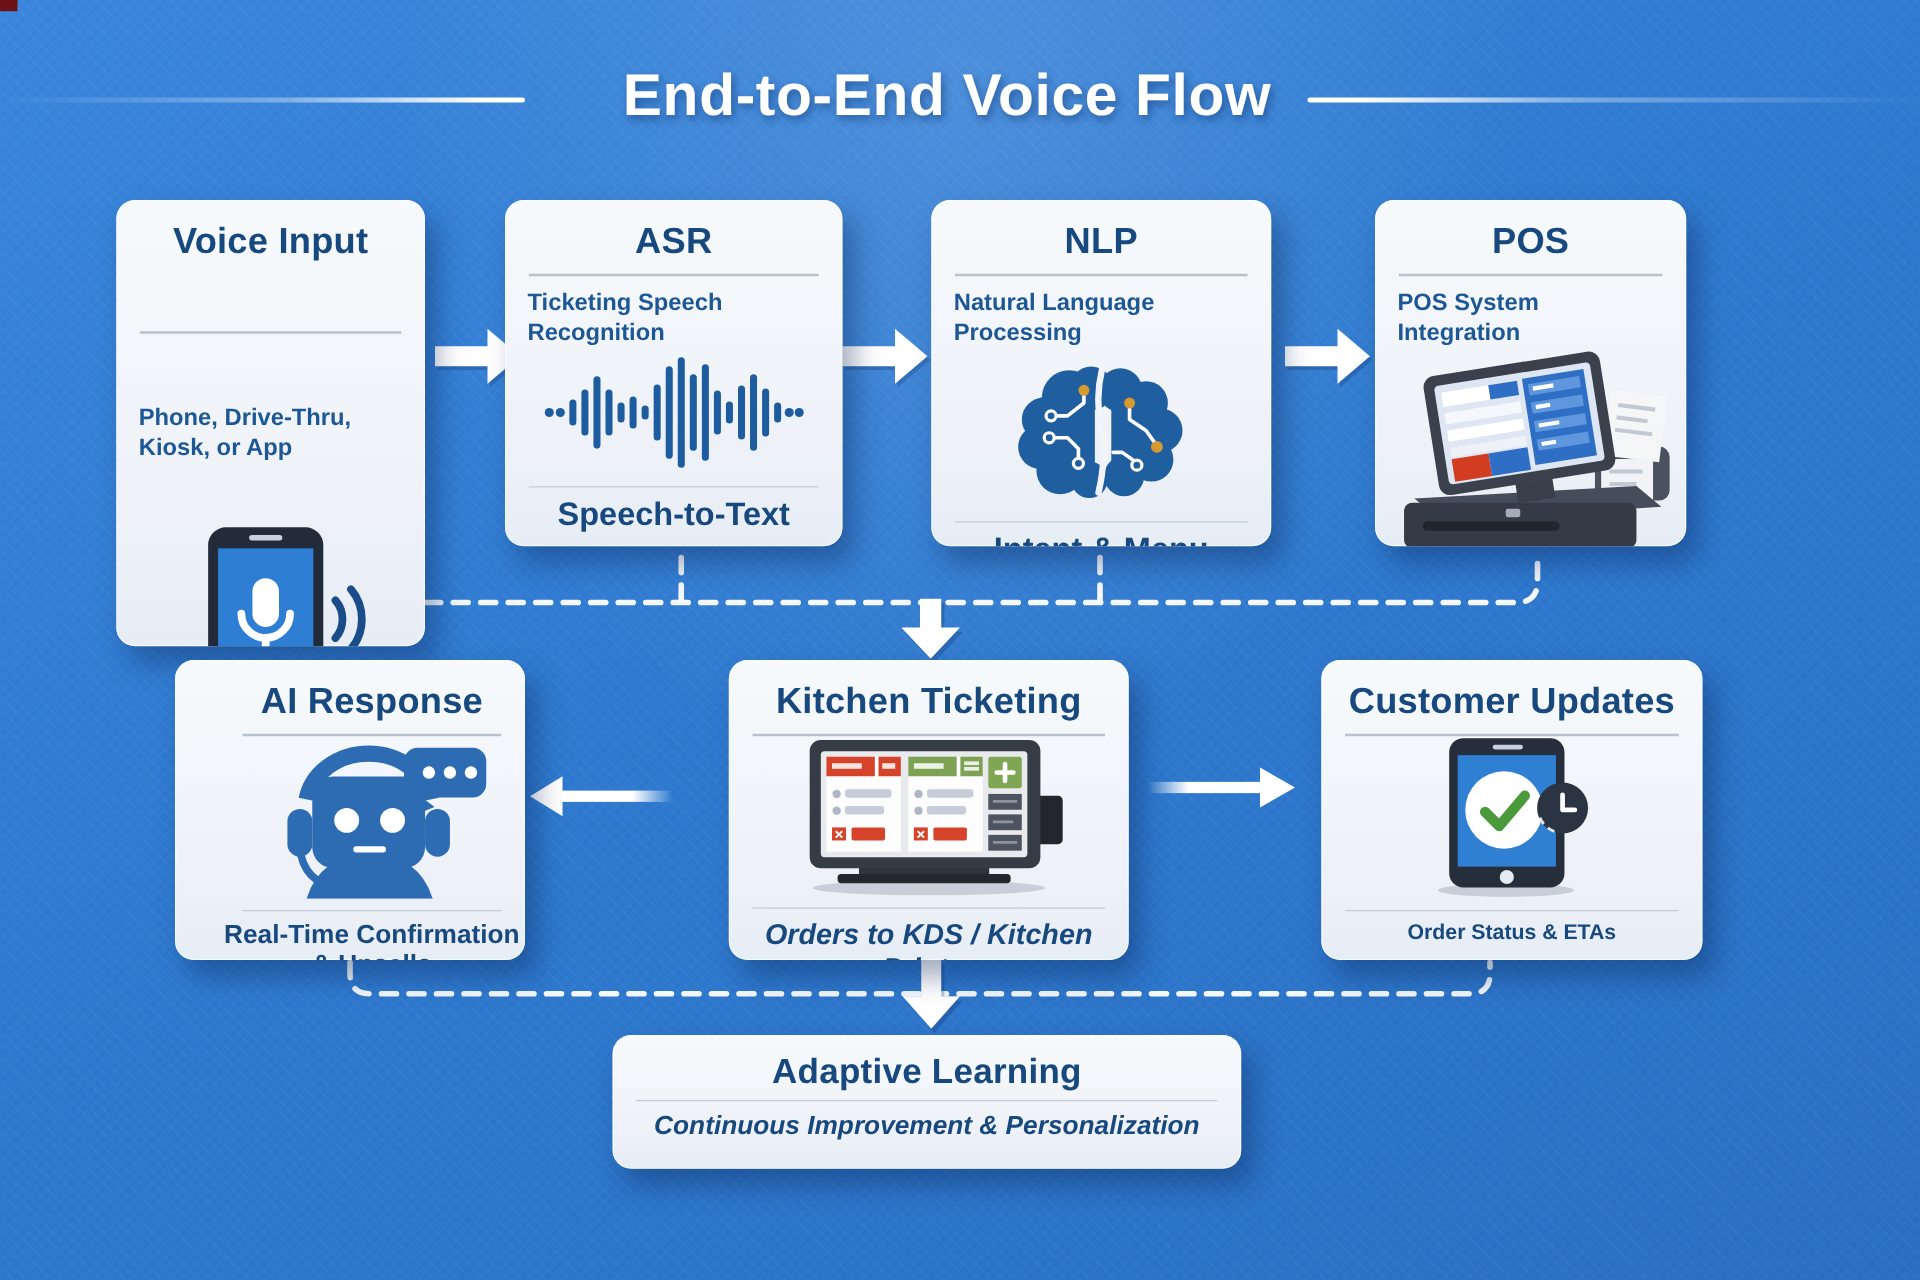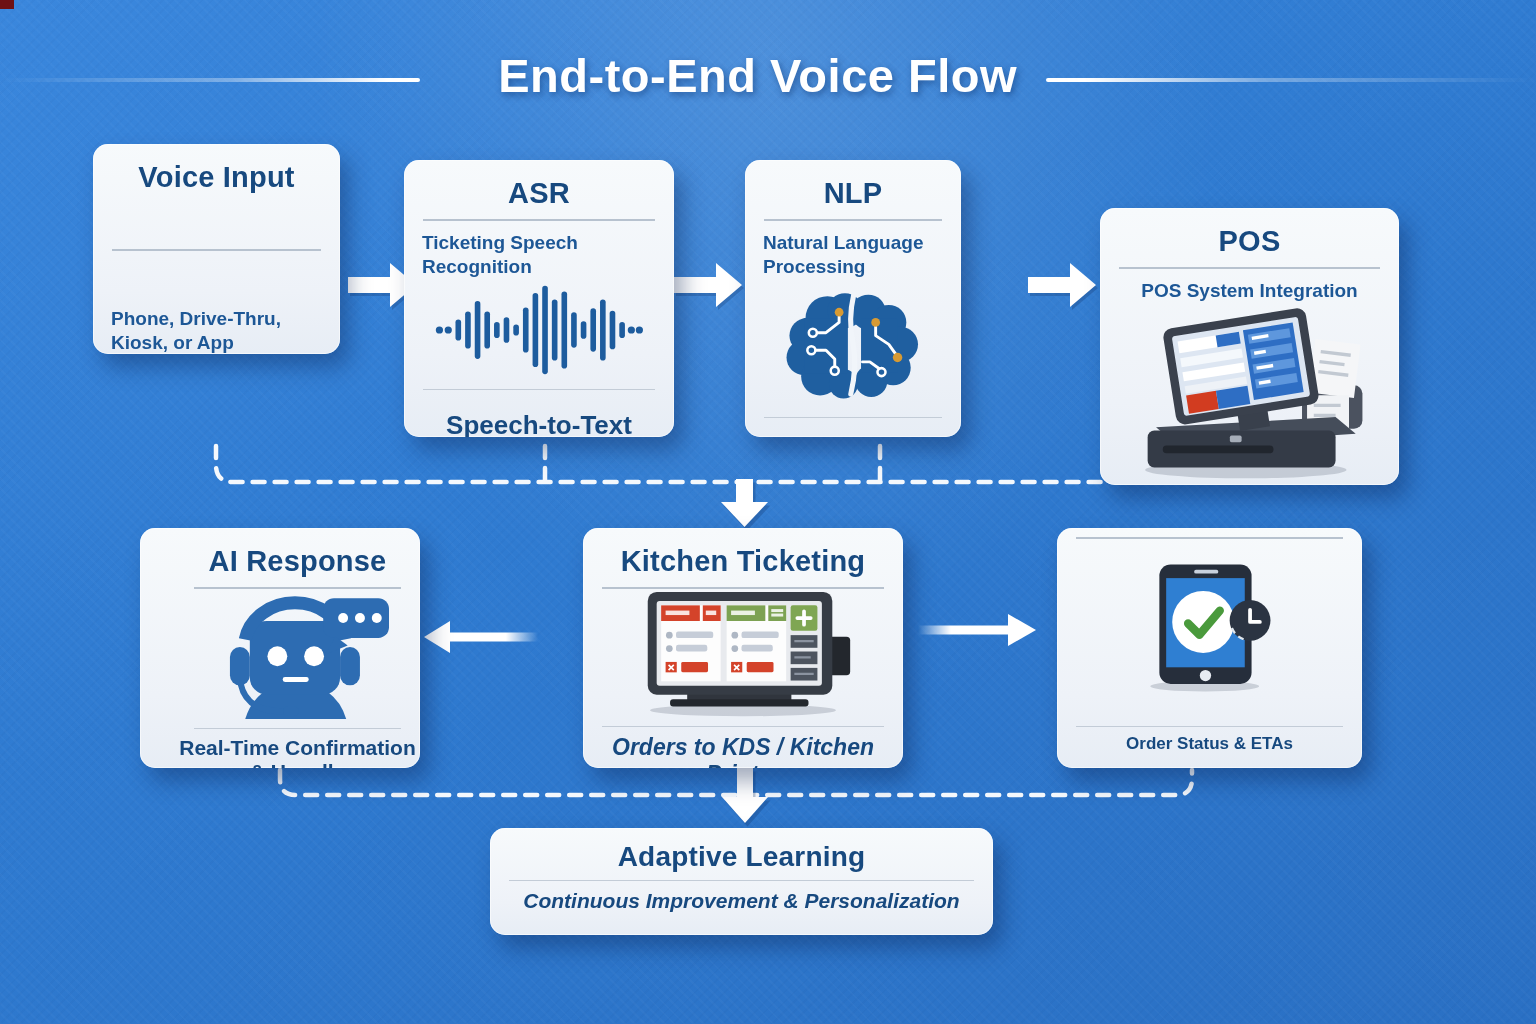--- a/index.html
+++ b/index.html
@@ -43,30 +43,30 @@
   .divider{ width:calc(100% - 38px); height:0; border-top:2px solid #b7c2cf; margin-top:9px; }
   .divider.thin{ border-top:1.5px solid #c3ccd7; }
   .subtitle{
     color:#1d5796; font-weight:bold; font-size:19px; line-height:1.28;
     text-align:left; margin-top:10px; padding:0 18px;
   }
   .icon-area{ flex:1; width:100%; display:flex; align-items:center; justify-content:center; }
   .footer-label{ color:#17497f; font-weight:bold; text-align:center; }
 
   
-  .card-voice-input     { left:93px;   top:144px; width:247px; height:210px;gap:46px; }
+  .card-voice-input     { left:93px;   top:160px; width:247px; height:357px;gap:46px; }
   .card-asr             { left:404px;  top:160px; width:270px; height:277px; }
-  .card-nlp             { left:745px;  top:160px; width:216px; height:277px; }
-  .card-pos             { left:1100px; top:160px; width:299px; height:277px;margin-top:48px; }
+  .card-nlp             { left:745px;  top:160px; width:272px; height:277px; }
+  .card-pos             { left:1100px; top:160px; width:249px; height:277px; }
   .card-ai-response     { left:140px;  top:528px; width:280px; height:240px;padding-left:35px; }
   .card-kitchen         { left:583px;  top:528px; width:320px; height:240px; }
   .card-customer        { left:1057px; top:528px; width:305px; height:240px; }
   .card-adaptive        { left:490px;  top:828px; width:503px; height:107px; }
 
-  .card-asr .footer-label, .card-nlp .footer-label{ font-size:26px; margin:20px 0 14px; }
+  .card-asr .footer-label, .card-nlp .footer-label{ font-size:26px; margin:6px 0 14px; }
   .card-ai-response .footer-label{ font-size:21px; margin:7px 0 15px; }
   .card-kitchen .footer-label{ font-size:23px; font-style:italic; margin:7px 0 14px; }
   .card-customer .footer-label{ font-size:17px; margin:7px 0 14px; }
   .card-adaptive h2{ font-size:28px; padding-top:13px; }
   .card-adaptive .footer-label{ font-size:21px; font-style:italic; margin:8px 0 12px; }
   .card-adaptive .divider{ margin-top:7px; }
 </style>
 </head>
 <body>
 
@@ -374,20 +374,21 @@
           <line x1="219" y1="92" x2="241" y2="92"></line>
           <line x1="219" y1="114" x2="245" y2="114"></line>
         </g>
     </svg>
   </div>
   <div class="divider thin"></div>
   <div class="footer-label">Orders to KDS / Kitchen Printer</div>
 </div>
 
 <div class="card card-customer">
+  <h2>Customer Updates</h2>
   <div class="divider"></div>
   <div class="icon-area">
     <svg width="198" height="130" viewBox="0 0 230 172">
       <ellipse cx="108" cy="163" rx="72" ry="7" fill="rgba(10,25,50,.16)"></ellipse>
       <rect x="48" y="2" width="122" height="158" rx="15" fill="#262e3b"></rect>
       <rect x="57" y="20" width="104" height="118" fill="#2f7fd2"></rect>
       <rect x="94" y="9" width="32" height="5" rx="2.5" fill="#c8d1dd"></rect>
       <circle cx="109" cy="149" r="7.5" fill="#e6ebf2"></circle>
       <circle cx="106" cy="78" r="41" fill="#ffffff"></circle>
       <path d="M86,80 l15,15 l27,-32" stroke="#4a9a3c" stroke-width="11" fill="none" stroke-linecap="round" stroke-linejoin="round"></path>

